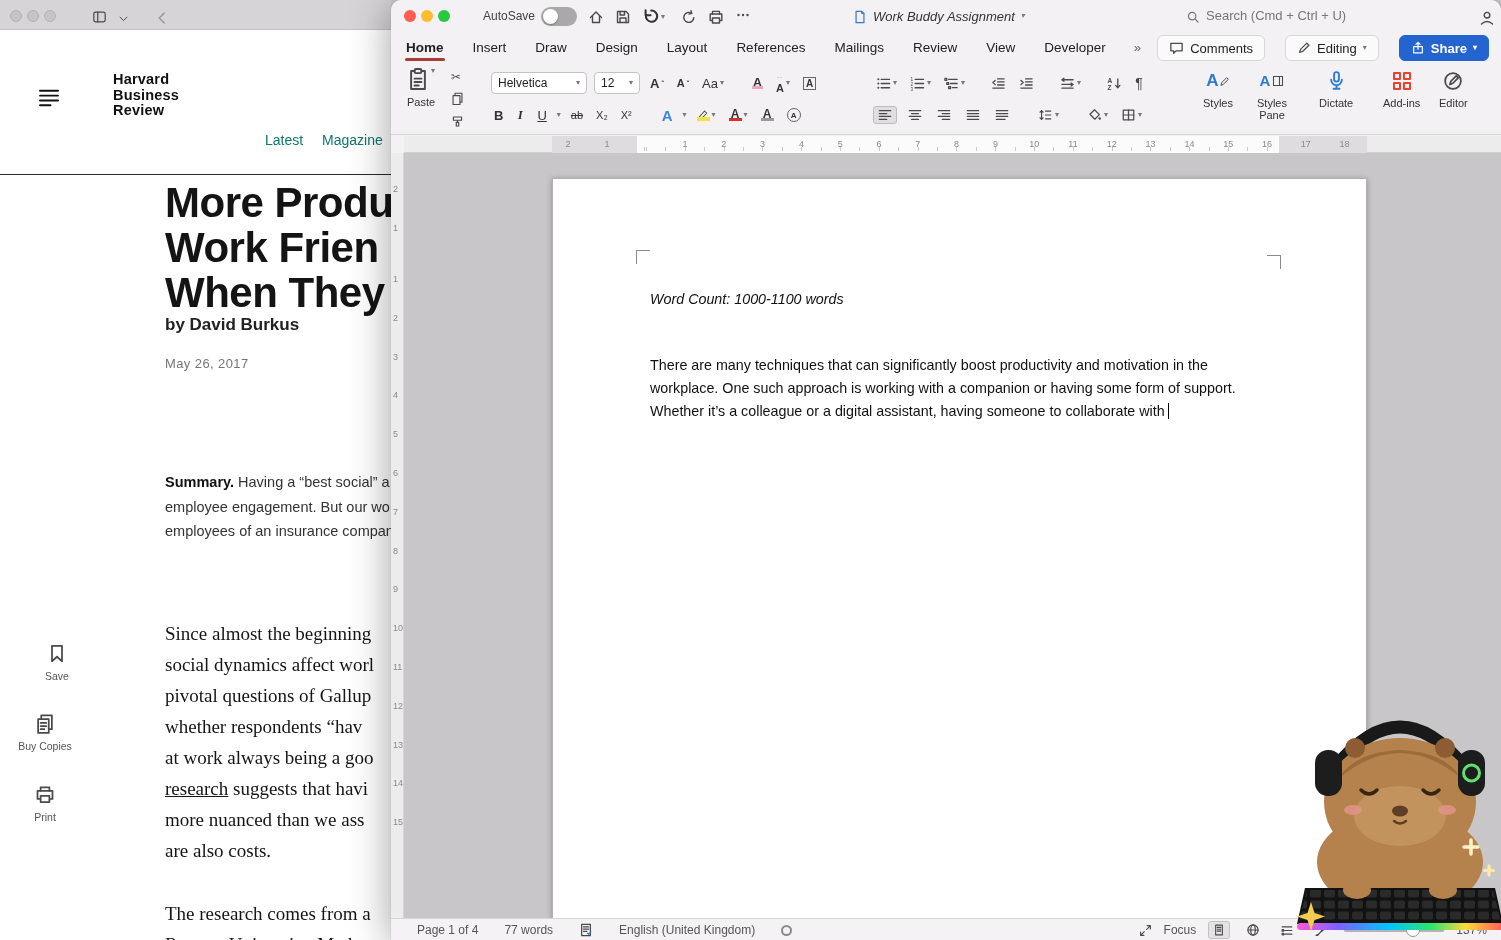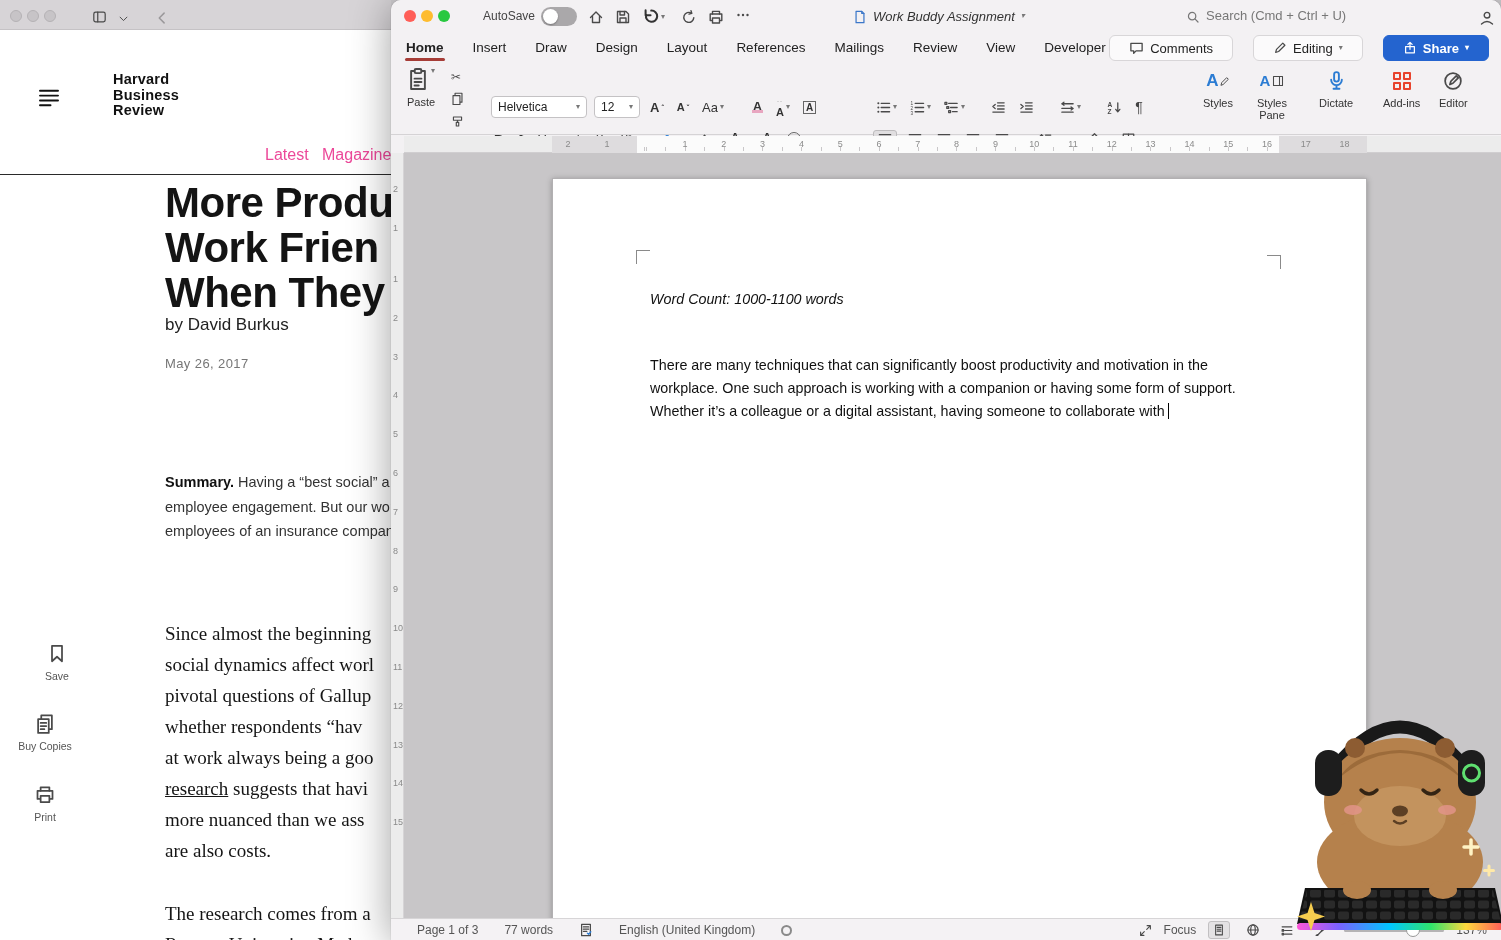--- a/index.html
+++ b/index.html
@@ -8,24 +8,24 @@
   .abs { position:absolute; }
   svg.ic { stroke:#4a4a4a; fill:none; stroke-width:1.4; stroke-linecap:round; stroke-linejoin:round; display:inline-block; vertical-align:middle; }
   .car { font-size:8px; color:#777; line-height:1; }
 
   
   .browser { position:absolute; left:0; top:0; width:391px; height:940px; background:#fff; overflow:hidden; }
   .b-chrome { position:absolute; left:0; top:0; width:391px; height:30px; background:#d7d4d7; border-bottom:1px solid #c5c2c5; }
   .b-dot { position:absolute; top:10px; width:12px; height:12px; border-radius:50%; background:#c7c4c7; border:1px solid #b5b2b5; }
   .b-icon { position:absolute; top:7px; color:#8a888a; }
   .hbr-logo { position:absolute; left:113px; top:72px; font-size:14.5px; line-height:15.5px; font-weight:800; color:#111; letter-spacing:.2px; }
-  .b-nav { position:absolute; top:146px; font-size:16px; color:#ec4899; }
+  .b-nav { position:absolute; top:132px; font-size:14px; color:#0f766e; }
   .b-divider { position:absolute; left:0; top:174px; width:391px; height:1px; background:#2a2a2a; }
   .headline { position:absolute; left:165px; top:180px; width:400px; font-size:42px; line-height:45px; font-weight:800; color:#141414; letter-spacing:-.5px; white-space:nowrap; }
-  .byline { position:absolute; left:165px; top:315px; font-size:17px; color:#222; }
+  .byline { position:absolute; left:165px; top:315px; font-size:17px; color:#222;font-weight:bold; }
   .b-date { position:absolute; left:165px; top:356px; font-size:13px; color:#767676; letter-spacing:.4px; }
   .summary { position:absolute; left:165px; top:470px; font-size:14.5px; line-height:24.5px; color:#333; white-space:nowrap; }
   .summary b { color:#111; }
   .b-body { position:absolute; left:165px; top:618px; font-family:"Liberation Serif",serif; font-size:19px; line-height:31px; color:#151515; white-space:nowrap; }
   .b-body2 { position:absolute; left:165px; top:898px; font-family:"Liberation Serif",serif; font-size:19px; line-height:31px; color:#151515; white-space:nowrap; }
   .b-link { text-decoration:underline; color:#151515; }
   .rail-item { position:absolute; width:70px; text-align:center; color:#444; }
   .rail-item .lbl { display:block; margin-top:6px; font-size:10.5px; color:#555; }
 
   
@@ -38,27 +38,27 @@
   .toggle .knob { position:absolute; left:2px; top:2px; width:15px; height:15px; border-radius:50%; background:#fff; box-shadow:0 1px 2px rgba(0,0,0,.3); }
   .qa { position:absolute; top:7px; }
   .w-doctitle { position:absolute; left:462px; top:8px; display:flex; align-items:center; gap:6px; font-size:13px; color:#333;font-style:italic; }
   .w-search { position:absolute; left:795px; top:8px; display:flex; align-items:center; gap:6px; font-size:13px; color:#777; }
   .tabs { position:absolute; left:14px; top:33px; display:flex; gap:27px; font-size:13.5px; color:#222; height:28px; align-items:center; }
   .tab { position:relative; padding:2px 1px; }
   .tab.active { font-weight:700; }
   .tab.active::after { content:""; position:absolute; left:0; right:0; bottom:-4px; height:3px; border-radius:2px; background:#a63d37; }
   .tab-more { color:#666; font-size:13px; }
   .tab-actions { position:absolute; right:12px; top:35px; display:flex; gap:20px; align-items:center; }
-  .pill { display:flex; align-items:center; gap:6px; height:26px; padding:0 19px; border-radius:6px; font-size:13px; color:#222; background:#fbfafb; border:1px solid #d8d6d8; }
+  .pill { display:flex; align-items:center; gap:6px; height:26px; padding:0 11px; border-radius:6px; font-size:13px; color:#222; background:#fbfafb; border:1px solid #d8d6d8; }
   .pill.share { background:#2464cf; border-color:#2464cf; color:#fff; font-weight:600; }
   .pill.share svg.ic { stroke:#fff; }
 
   .ribbon { position:absolute; left:0; top:62px; right:0; height:73px; }
   .bigbtn { display:flex; flex-direction:column; align-items:center; gap:3px; font-size:11px; color:#333; text-align:center; line-height:12px; }
-  .row { display:flex; align-items:center; gap:7px; height:26px;margin-top:24px; }
+  .row { display:flex; align-items:center; gap:7px; height:26px; }
   .sel { display:inline-flex; align-items:center; justify-content:space-between; background:#fff; border:1px solid #c4c2c4; border-radius:4px; height:22px; padding:0 6px; font-size:12px; color:#222; }
   .tbtn { display:inline-flex; align-items:center; gap:2px; padding:1px 3px; border-radius:3px; color:#333; font-size:13px; min-width:14px; justify-content:center; }
   .tbtn.active { background:#e0dee0; border:1px solid #bdbbbd; }
   .fx-bar { display:inline-block; width:13px; height:3.5px; margin-top:-2px; }
   .stack { display:inline-flex; flex-direction:column; align-items:center; line-height:11px; }
   .addin-grid { display:grid; grid-template-columns:8px 8px; grid-template-rows:8px 8px; gap:2px; }
   .addin-grid i { border:2px solid #e8432d; border-radius:1px; }
 
   .h-ruler { position:absolute; left:13px; top:136px; width:1097px; height:17px; background:#ececec; border-bottom:1px solid #d0ced0; }
   .h-ruler .page-band { position:absolute; left:148px; top:0; width:815px; height:17px; background:#dedcde; }
@@ -561,21 +561,21 @@
       <span class="crop tr" style="left:714px;top:76px"></span>
       <div class="doc-text">
         <div class="doc-meta">Word Count: 1000-1100 words</div>
         <div class="doc-body"><span>There are many techniques that can significantly boost productivity and motivation in the workplace. One such approach is working with a companion or having some form of support. Whether it’s a colleague or a digital assistant, having someone to collaborate with</span><span class="cursor"></span></div>
       </div>
     </div>
   </div>
 
   <div class="statusbar">
     <div class="st-left">
-      <span>Page 1 of 3</span>
+      <span>Page 1 of 4</span>
       <span>77 words</span>
       <span><svg class="ic" width="14" height="16" viewBox="0 0 16 16">
             <rect x="3" y="1.5" width="10" height="13"></rect>
             <path d="M5 4.5 h6 M5 7 h6 M5 9.5 h4"></path>
             <path d="M9.5 11.5 l1.5 1.5 2.5-3" style="stroke:#2b7cd3"></path>
           </svg></span>
       <span>English (United Kingdom)</span>
       <span class="rec-dot"></span>
     </div>
     <div class="st-right">

